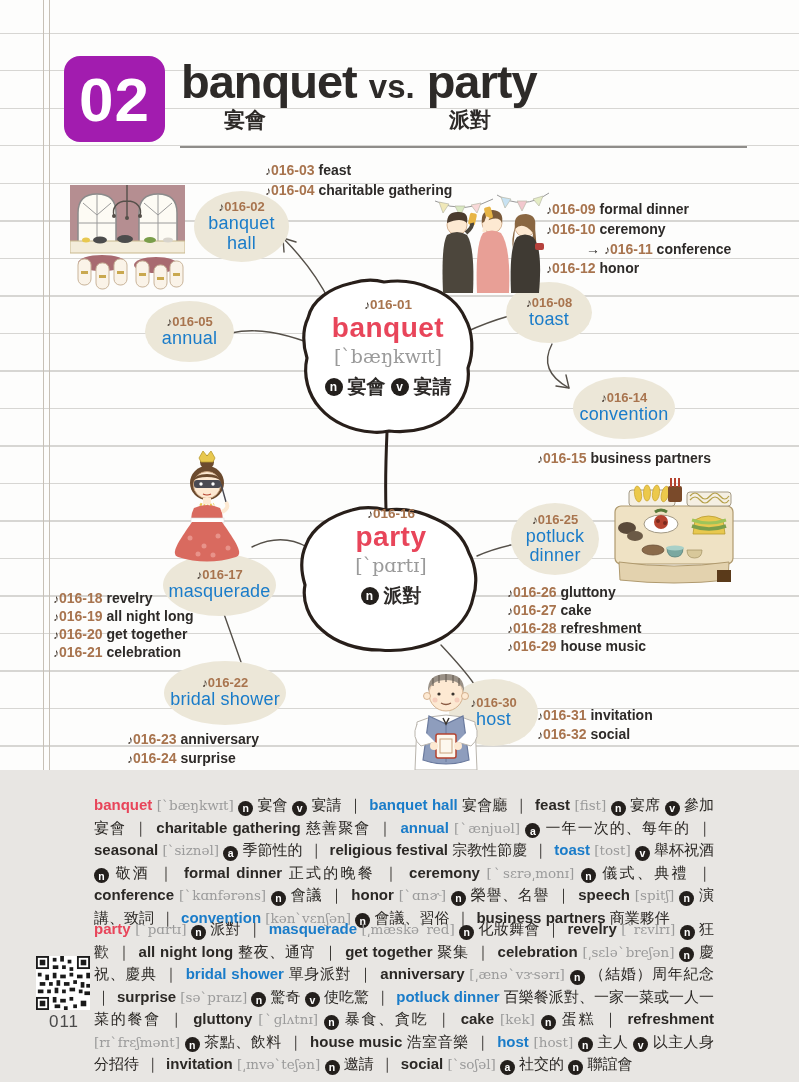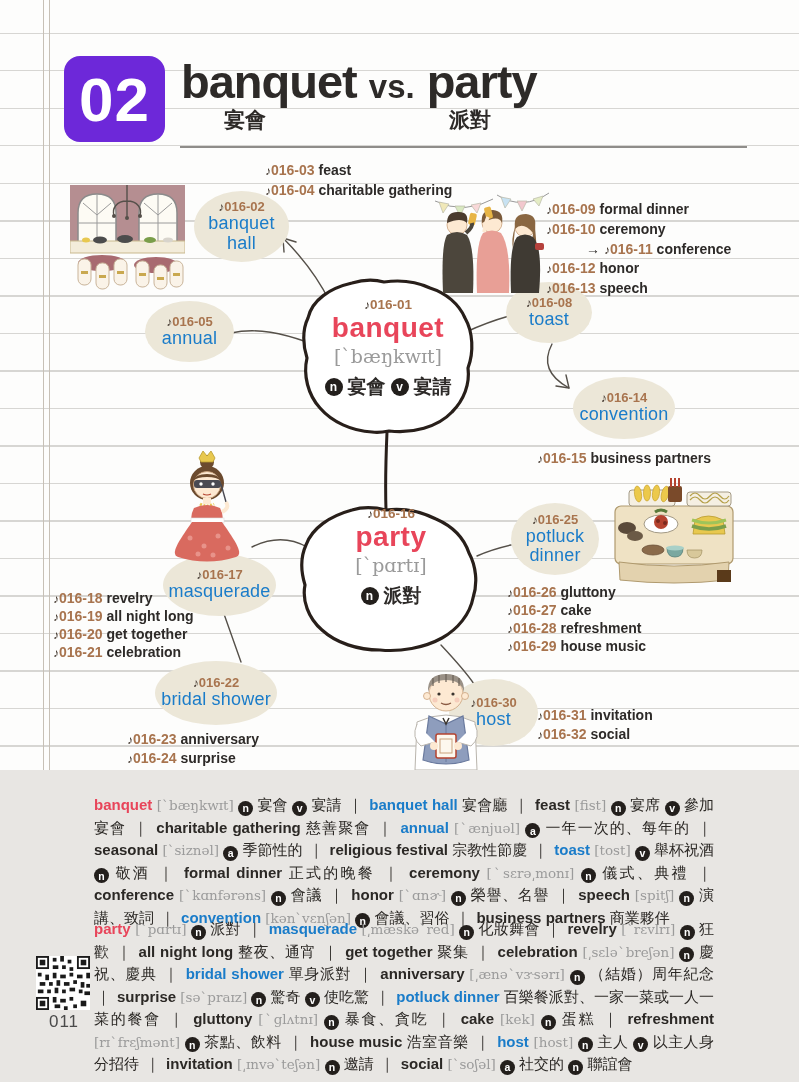--- a/index.html
+++ b/index.html
@@ -5,21 +5,21 @@
   html,body{margin:0;padding:0;}
   body{font-family:"Liberation Sans", sans-serif; color:#2d2a28;}
   .page{position:relative;width:799px;height:1082px;background:#fdfdfc;overflow:hidden;}
 
   
   .ruling{position:absolute;left:0;top:33px;width:799px;height:737px;
     background:repeating-linear-gradient(to bottom,#d7d6d3 0 1px,transparent 1px 37.5px);}
   .vline{position:absolute;top:0;width:1px;height:770px;background:#c7c0b6;}
 
   
-  .unit-badge{position:absolute;left:64px;top:56px;width:101px;height:86px;background:#6d28d9;
+  .unit-badge{position:absolute;left:64px;top:56px;width:101px;height:86px;background:#a21caf;
     border-radius:16px;display:flex;align-items:center;justify-content:center;
     color:#fff;font-size:62px;font-weight:800;letter-spacing:1px;}
   .title{position:absolute;left:181px;top:54px;display:flex;align-items:baseline;gap:12px;}
   .title .big{font-size:47px;font-weight:800;letter-spacing:-1px;}
   .title .vs{font-size:33px;font-weight:600;}
   .subtitle{position:absolute;top:106px;font-size:21px;font-weight:700;}
   .title-rule{position:absolute;left:180px;top:146px;width:567px;height:2px;background:#8f8d8a;}
 
   
   .map-svg{position:absolute;left:0;top:150px;width:799px;height:620px;pointer-events:none;}
@@ -150,39 +150,38 @@
       <div class="bword">convention</div>
     </div>
   <div class="bubble" style="left:163px;top:554px;width:113px;height:62px;">
       <div class="trk"><span class="note">♪</span><span class="tnum">016-17</span></div>
       <div class="bword">masquerade</div>
     </div>
   <div class="bubble" style="left:511px;top:503px;width:88px;height:72px;">
       <div class="trk"><span class="note">♪</span><span class="tnum">016-25</span></div>
       <div class="bword">potluck dinner</div>
     </div>
-  <div class="bubble" style="left:155px;top:661px;width:122px;height:64px;justify-content:center;">
+  <div class="bubble" style="left:164px;top:661px;width:122px;height:64px;justify-content:center;">
       <div class="trk"><span class="note">♪</span><span class="tnum">016-22</span></div>
       <div class="bword">bridal shower</div>
     </div>
   <div class="bubble" style="left:449px;top:679px;width:89px;height:67px;">
       <div class="trk"><span class="note">♪</span><span class="tnum">016-30</span></div>
       <div class="bword">host</div>
     </div>
 
   <div class="wlist" style="left:265px;top:161px;line-height:18.5px;">
       <div class="wl-row"><span class="note">♪</span><span class="tnum">016-03</span> <span class="word">feast</span></div>
       <div class="wl-row"><span class="note">♪</span><span class="tnum">016-04</span> <span class="word">charitable gathering</span></div>
     </div>
   <div class="wlist" style="left:546px;top:200px;line-height:18.8px;">
       <div class="wl-row"><span class="note">♪</span><span class="tnum">016-09</span> <span class="word">formal dinner</span></div>
       <div class="wl-row"><span class="note">♪</span><span class="tnum">016-10</span> <span class="word">ceremony</span></div>
       <div class="wl-row" style="margin-left: 40px;"><span class="wl-prefix">→ </span><span class="note">♪</span><span class="tnum">016-11</span> <span class="word">conference</span></div>
       <div class="wl-row"><span class="note">♪</span><span class="tnum">016-12</span> <span class="word">honor</span></div>
-      <div class="wl-row"><span class="note">♪</span><span class="tnum">016-13</span> <span class="word">speech</span></div>
     </div>
   <div class="wlist" style="left:537px;top:449px;line-height:18px;">
       <div class="wl-row"><span class="note">♪</span><span class="tnum">016-15</span> <span class="word">business partners</span></div>
     </div>
   <div class="wlist" style="left:53px;top:590px;line-height:17px;">
       <div class="wl-row"><span class="note">♪</span><span class="tnum">016-18</span> <span class="word">revelry</span></div>
       <div class="wl-row"><span class="note">♪</span><span class="tnum">016-19</span> <span class="word">all night long</span></div>
       <div class="wl-row"><span class="note">♪</span><span class="tnum">016-20</span> <span class="word">get together</span></div>
       <div class="wl-row"><span class="note">♪</span><span class="tnum">016-21</span> <span class="word">celebration</span></div>
     </div>

